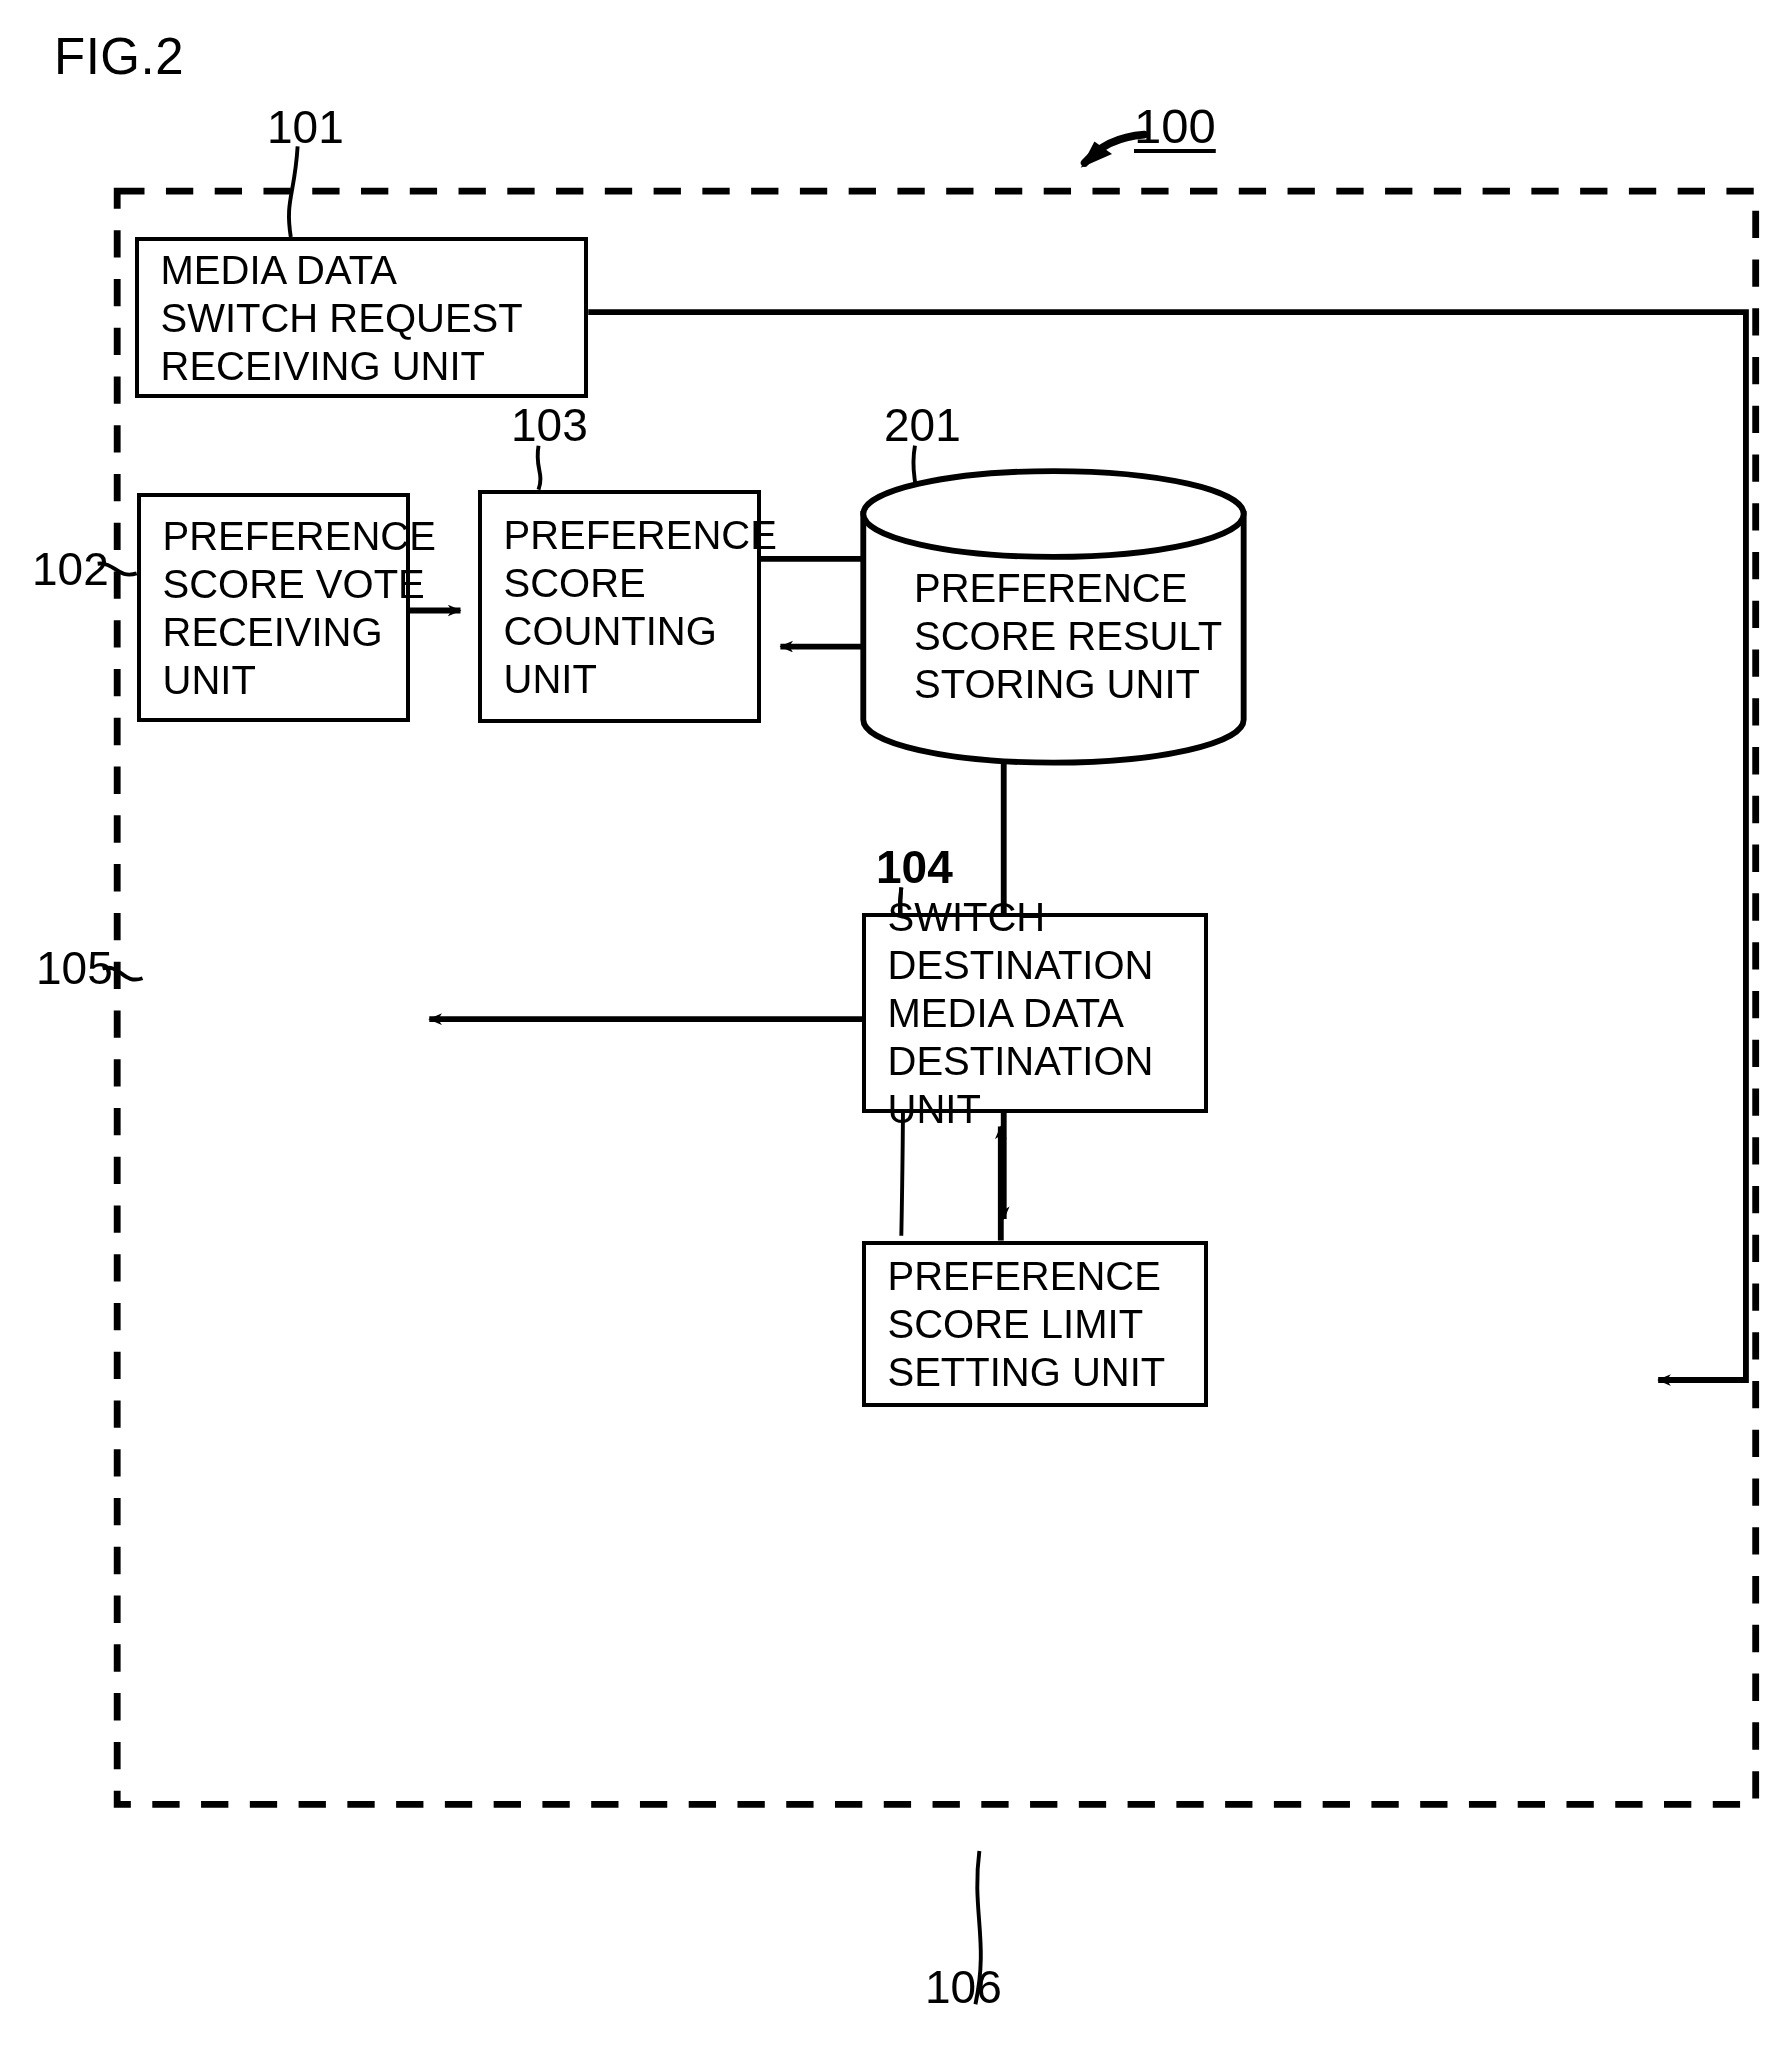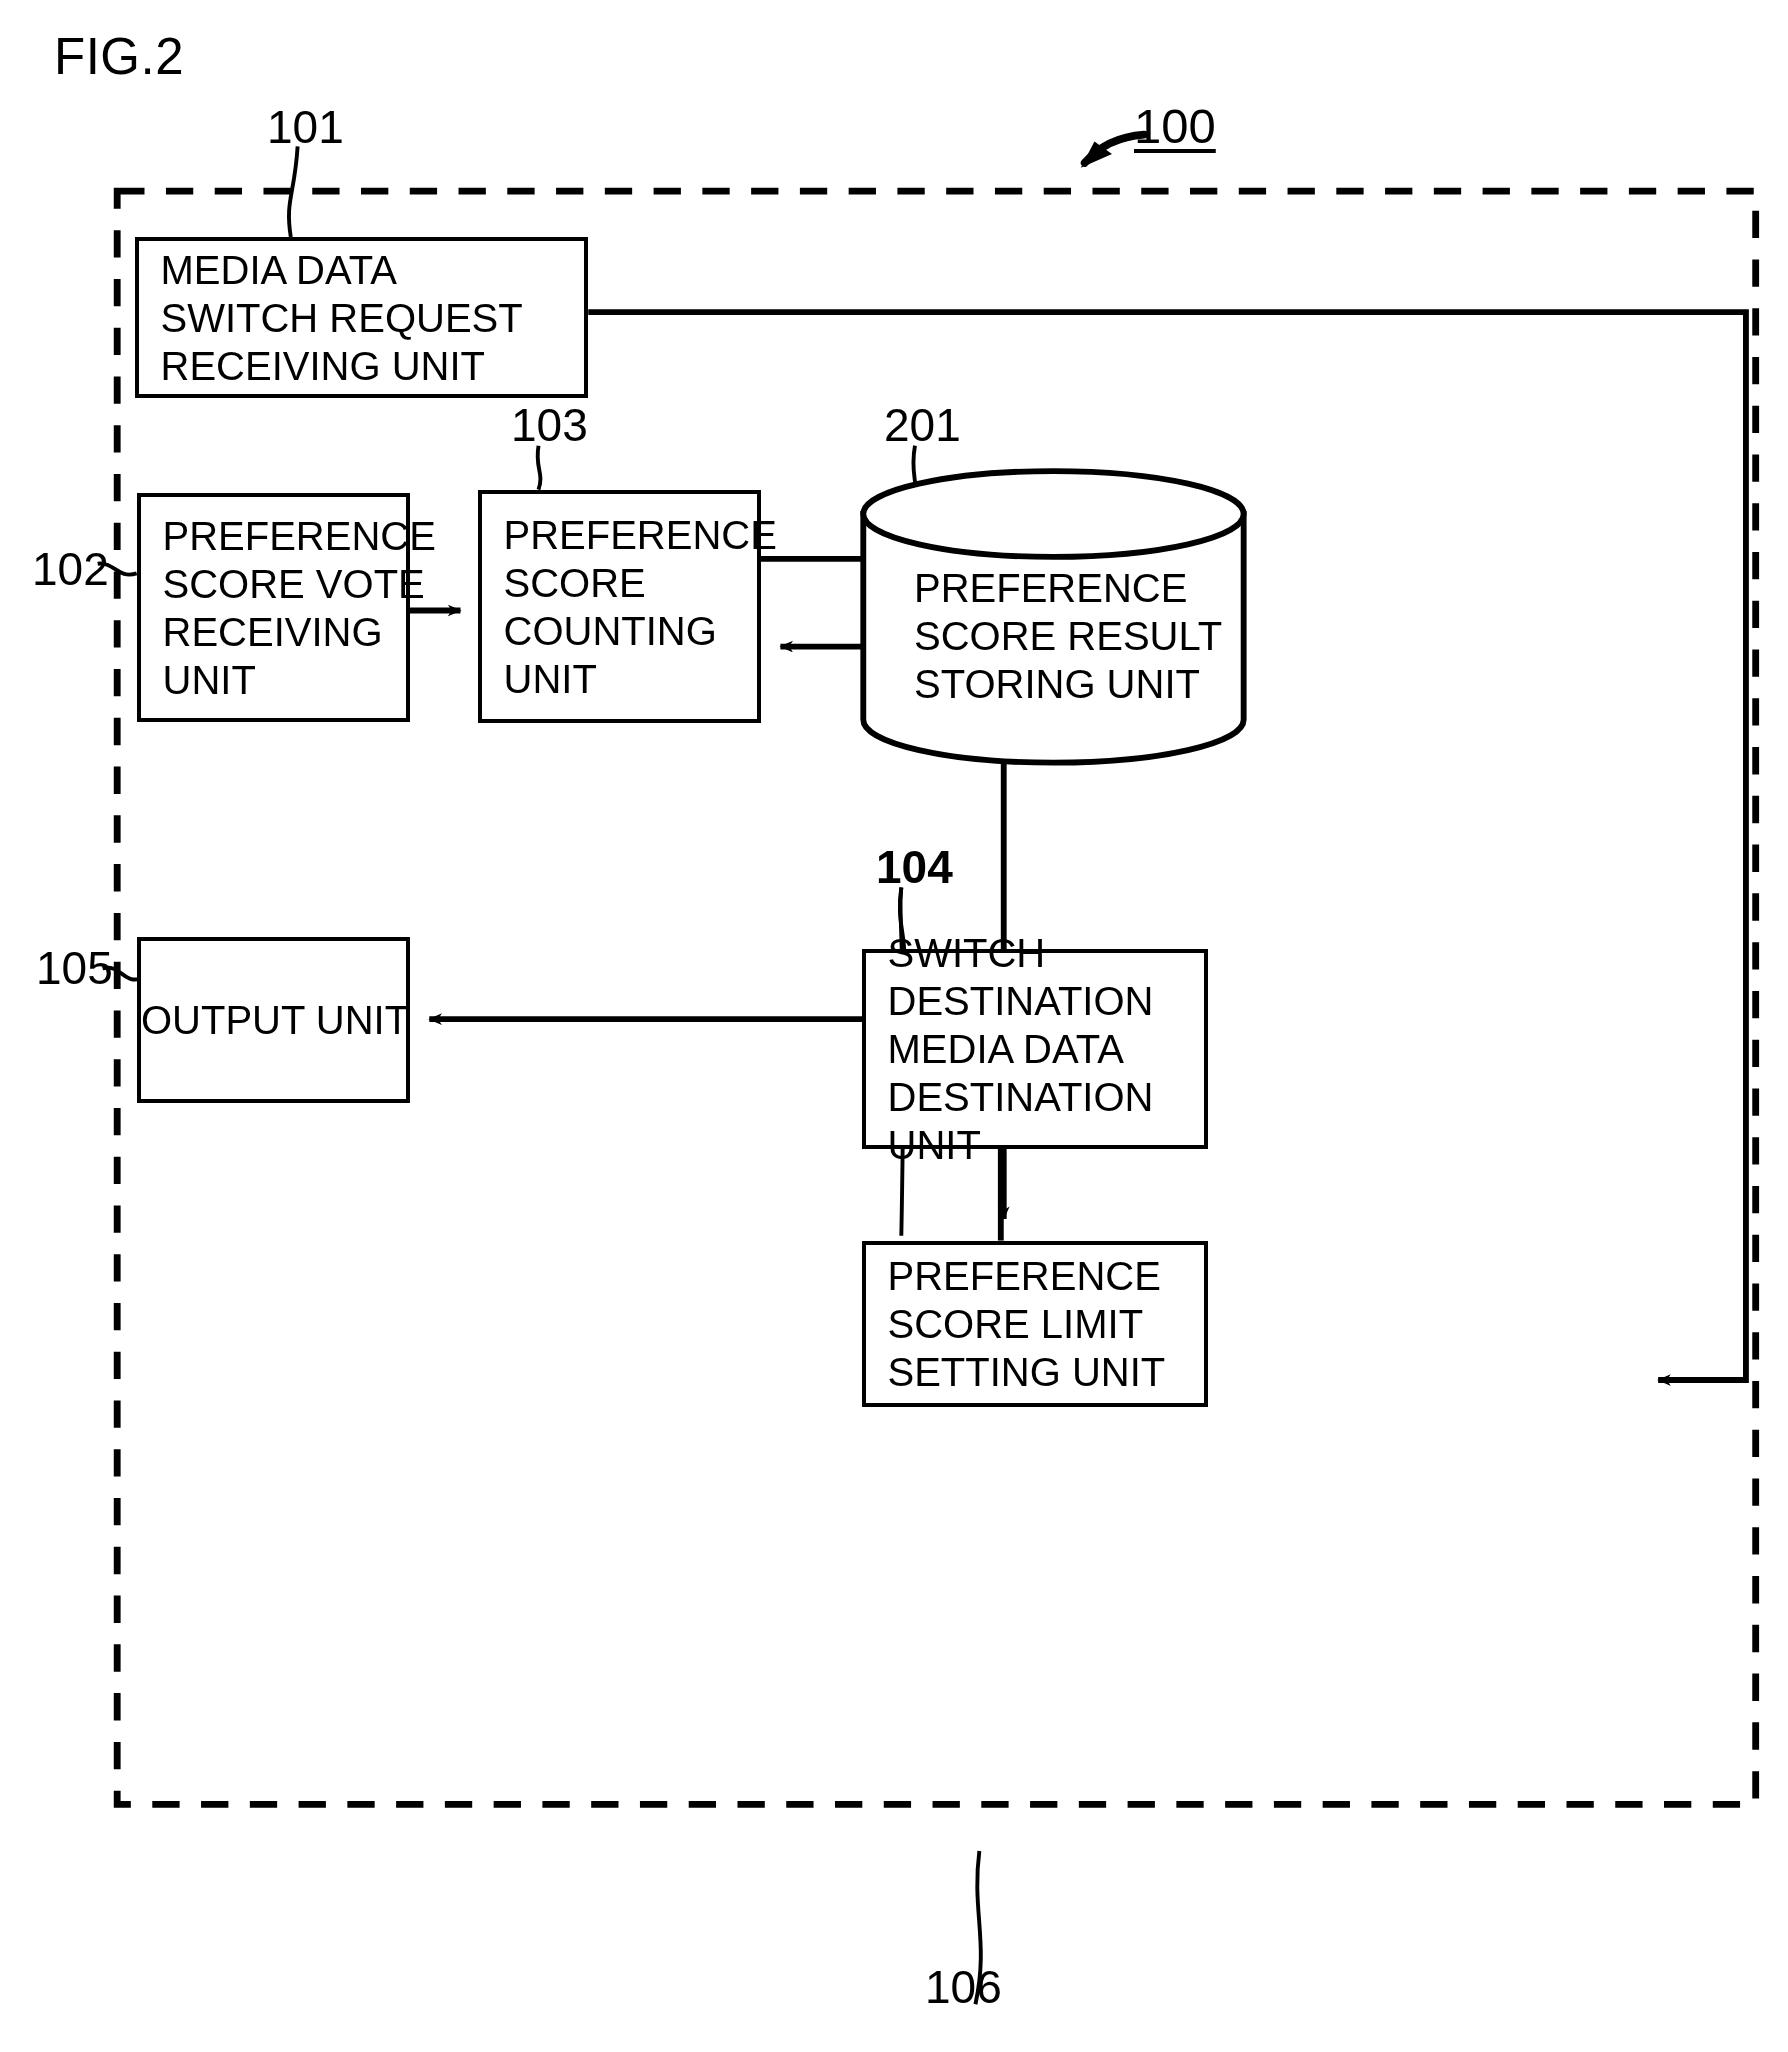--- a/index.html
+++ b/index.html
@@ -169,35 +169,30 @@
       <span>UNIT</span>
     </div>
   </div>
 
   <div class="cyl-label" style="left:914px;top:564px;width:322px;">
     <span>PREFERENCE</span>
     <span>SCORE RESULT</span>
     <span>STORING UNIT</span>
   </div>
 
-  <div class="box" style="left:862px;top:913px;width:346px;height:200px;margin-top:36px;">
+  <div class="box" style="left:862px;top:913px;width:346px;height:200px;">
     <div class="lines">
       <span>SWITCH</span>
       <span>DESTINATION</span>
       <span>MEDIA DATA</span>
       <span>DESTINATION</span>
       <span>UNIT</span>
     </div>
   </div>
 
-  <div class="box center-text" style="left:137px;top:937px;width:273px;height:166px;">
-    <div class="lines">
-      <span>OUTPUT UNIT</span>
-    </div>
-  </div>
 
   <div class="box" style="left:862px;top:1241px;width:346px;height:166px;">
     <div class="lines">
       <span>PREFERENCE</span>
       <span>SCORE LIMIT</span>
       <span>SETTING UNIT</span>
     </div>
   </div>
 
 </div>

